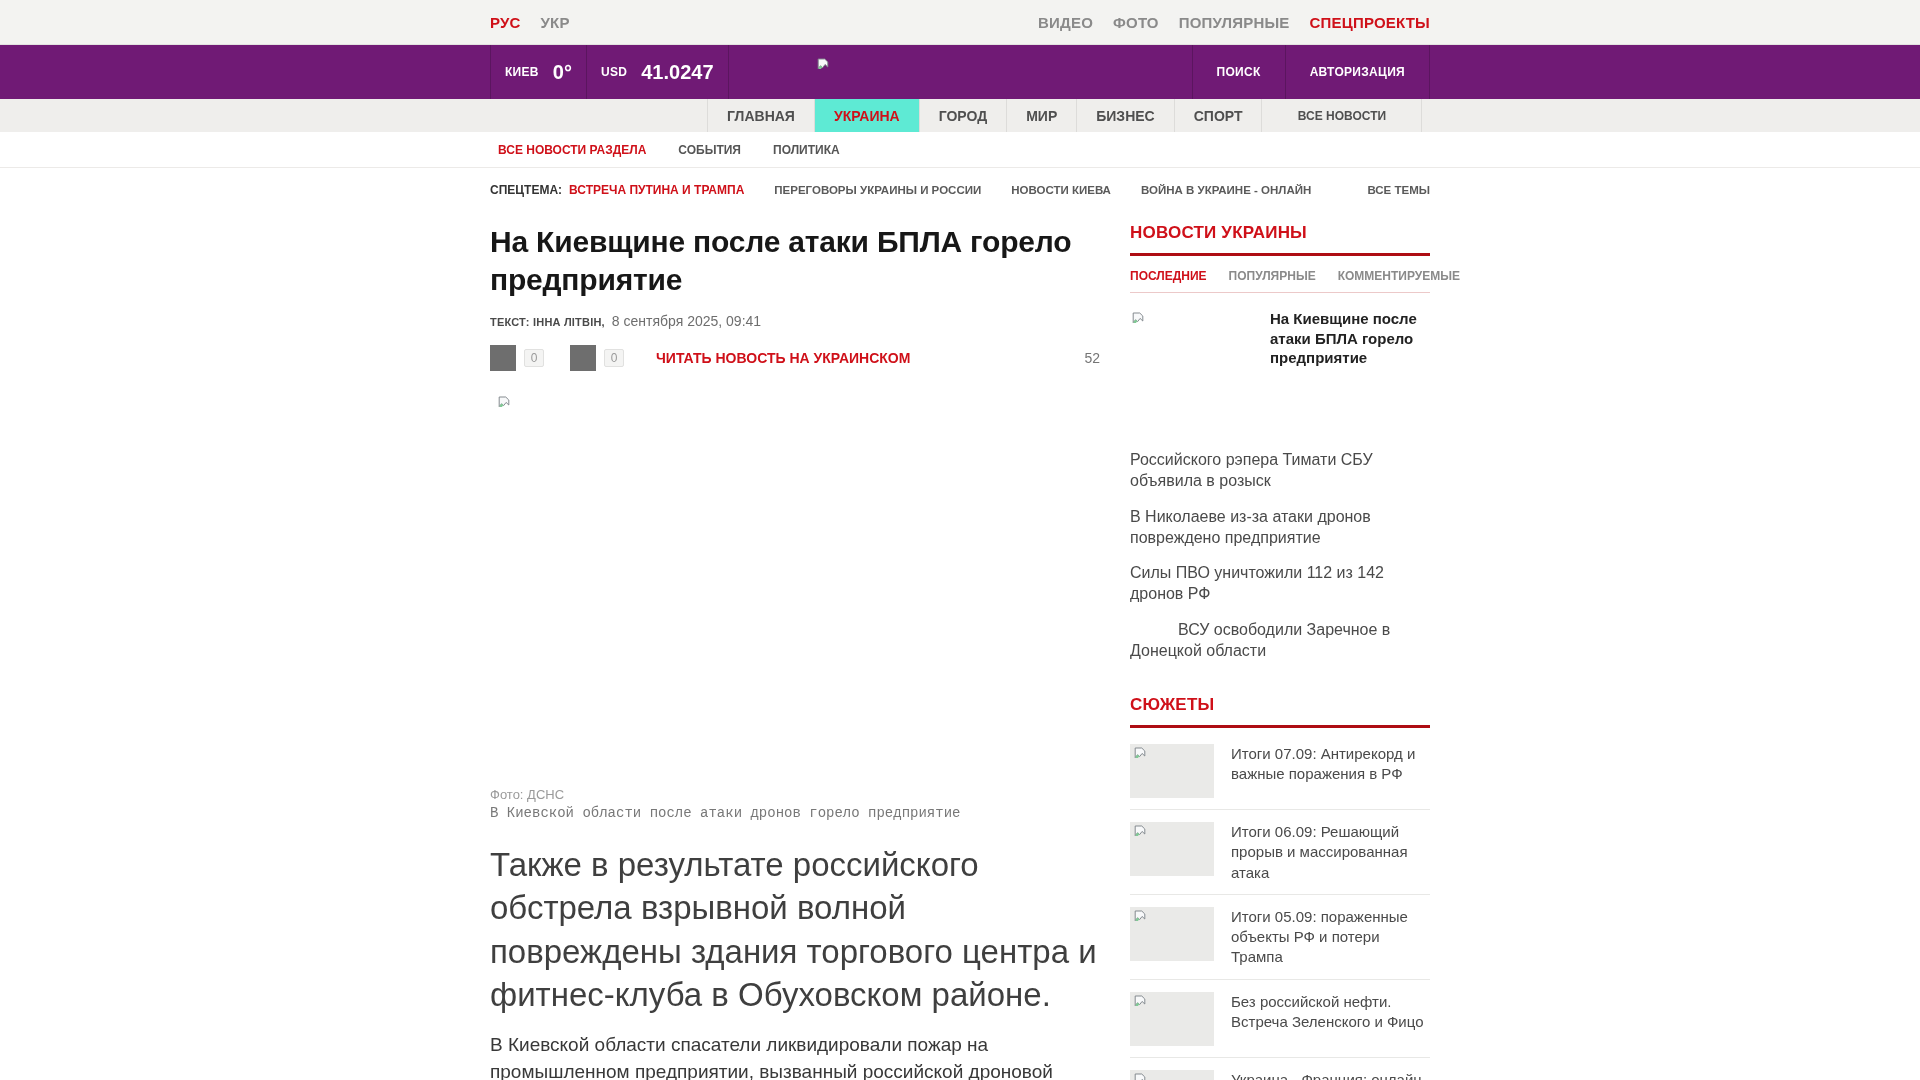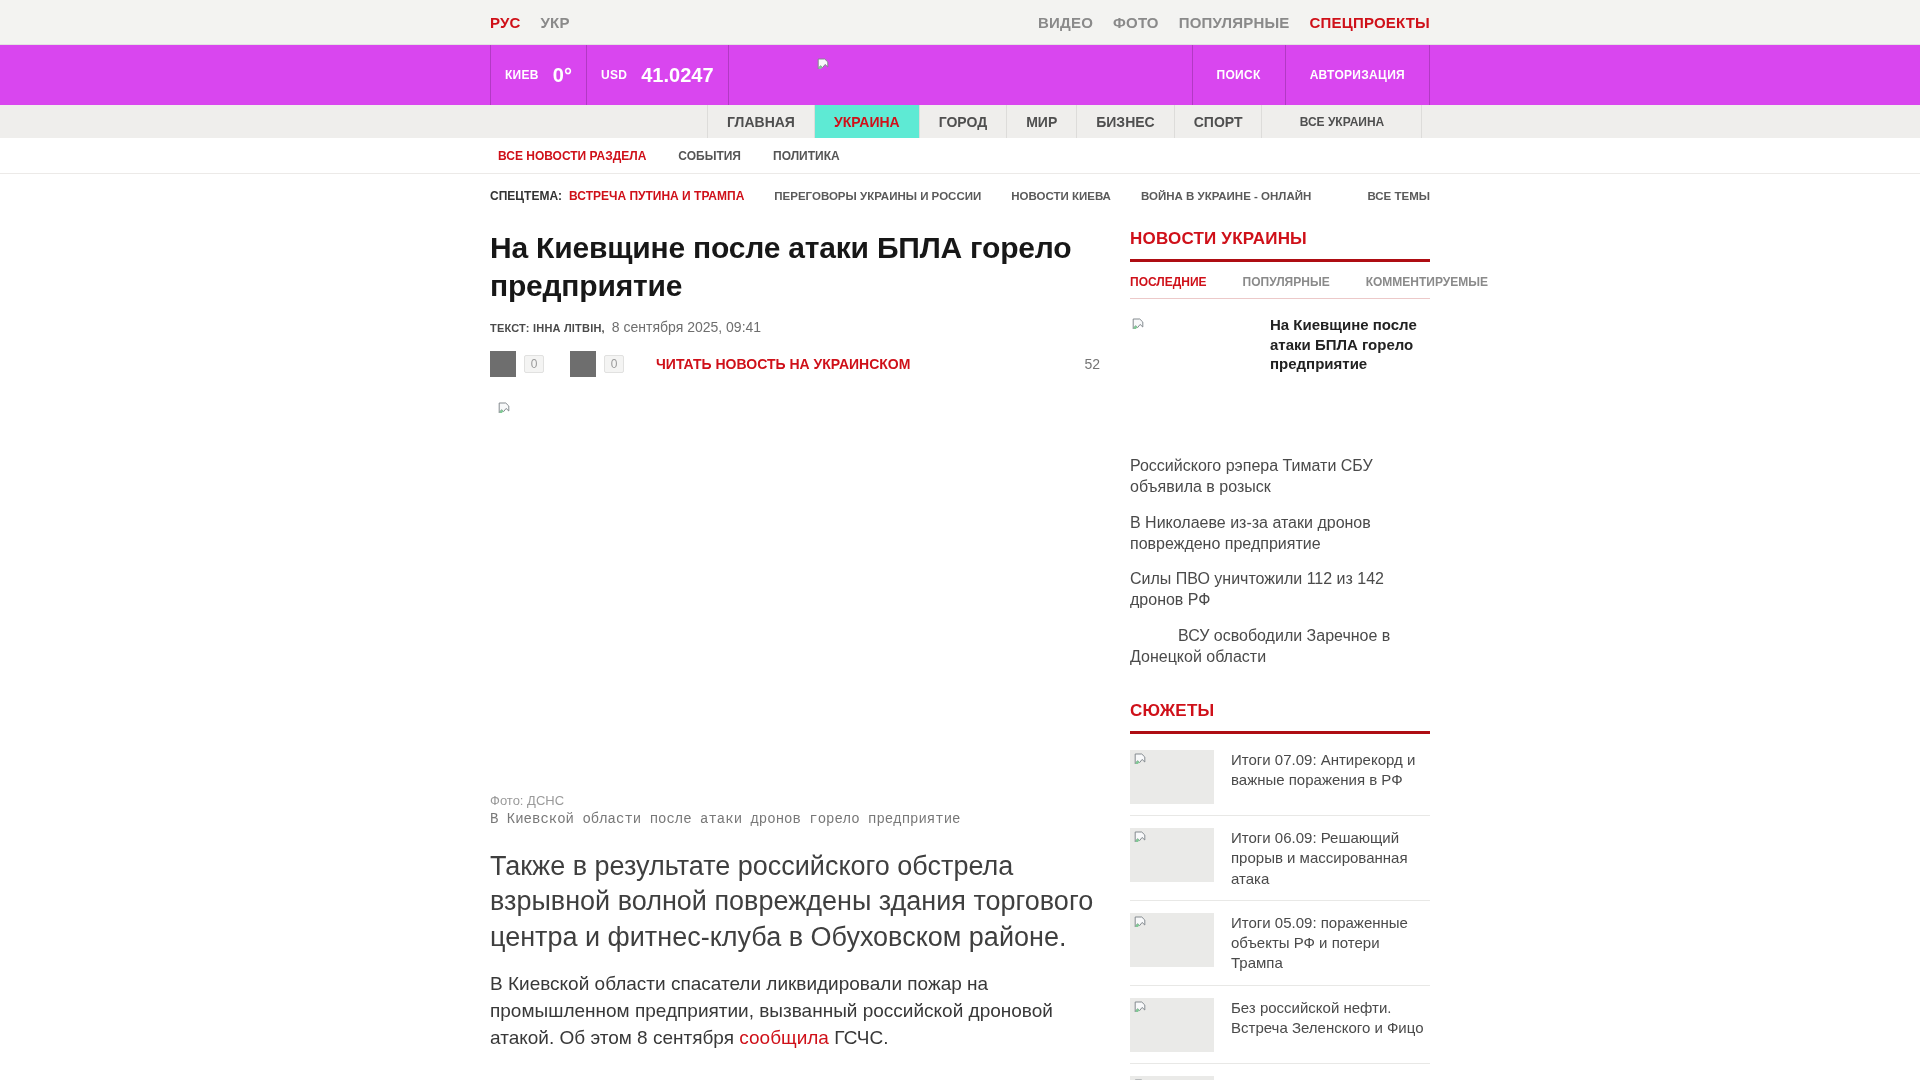--- a/index.html
+++ b/index.html
@@ -9,21 +9,21 @@
 
   
   .topbar { background:#f3f3f1; border-bottom:1px solid #e2e2e0; height:45px; }
   .topbar .container { display:flex; align-items:center; height:100%; }
   .toplinks { display:flex; gap:20px; }
   .toplink { font-size:15px; font-weight:bold; color:#8a8a8a; letter-spacing:.2px; cursor:pointer; text-transform:uppercase; }
   .toplink.red { color:#cf1019; }
   .toplinks.right { margin-left:auto; }
 
   
-  .redbar { background:#d946ef; height:60px; }
+  .redbar { background:#701a75; height:54px; }
   .redbar .container { display:flex; align-items:center; height:100%; position:relative; }
   .rb-block { display:flex; align-items:center; height:100%; padding:0 14px; border-left:1px solid rgba(0,0,0,.18); color:#fff; }
   .rb-label { font-size:12px; font-weight:bold; letter-spacing:.3px; margin-right:14px; }
   .rb-value { font-size:20px; font-weight:bold; }
   .rb-block.last { border-right:1px solid rgba(0,0,0,.18); }
   .rb-logo { position:absolute; left:325px; top:12px; }
   .rb-right { margin-left:auto; display:flex; height:100%; }
   .rb-btn { display:flex; align-items:center; padding:0 24px; border-left:1px solid rgba(0,0,0,.18);
     color:#fff; font-size:12px; font-weight:bold; letter-spacing:.3px; cursor:pointer; }
   .rb-btn.last { border-right:1px solid rgba(0,0,0,.18); }
@@ -66,29 +66,29 @@
   .share { display:flex; align-items:center; margin-right:26px; cursor:pointer; }
   .share-sq { width:26px; height:26px; background:#6e6e6e; }
   .share-cnt { min-width:20px; height:18px; margin-left:8px; background:#f4f4f3; border:1px solid #e1e1e0;
     border-radius:2px; color:#9a9a9a; font-size:12px; display:flex; align-items:center; justify-content:center; padding:0 4px; }
   .read-ukr { font-size:14px; font-weight:bold; color:#cf1019; margin-left:6px; cursor:pointer; }
   .views { margin-left:auto; font-size:14px; color:#757575; }
   .figure { margin-top:20px; height:392px; position:relative; background:#fff; }
   .figure .bimg { position:absolute; left:6px; top:4px; }
   .credit { font-size:13px; color:#9a9a9a; margin-top:4px; }
   .caption { font-size:14px; color:#787878; margin-top:3px;font-family:Liberation Mono, monospace; }
-  .lead { margin-top:22px; font-size:27px; line-height:1.32; color:#3f3f3f; }
+  .lead { margin-top:22px; font-size:33px; line-height:1.32; color:#3f3f3f; }
   .bodytext { margin-top:15px; font-size:19px; line-height:1.42; color:#383838; }
   .bodytext .inline-link { color:#cf1019; cursor:pointer; }
   .videoday { margin-top:26px; text-align:center; font-size:14px; color:#9b9b9b; letter-spacing:1px; }
 
   
   .sb-header { font-size:17px; font-weight:bold; color:#cf1019; letter-spacing:.2px;
     padding-bottom:10px; border-bottom:3px solid #ae0d13; }
-  .sb-tabs { display:flex; gap:36px; margin-top:13px; padding-bottom:9px; border-bottom:1px solid #ecc9c9; }
+  .sb-tabs { display:flex; gap:22px; margin-top:13px; padding-bottom:9px; border-bottom:1px solid #ecc9c9; }
   .sb-tab { font-size:12px; font-weight:bold; color:#8a8a8a; cursor:pointer; }
   .sb-tab.active { color:#cf1019; }
   .sb-featured { display:flex; margin-top:16px; min-height:112px; cursor:pointer; }
   .sb-feat-thumb { width:140px; position:relative; flex:none; }
   .sb-feat-thumb .bimg { position:absolute; left:0; top:2px; }
   .sb-feat-title { width:160px; font-size:15px; font-weight:bold; color:#222; line-height:1.3; }
   .sb-list { margin-top:28px; }
   .sb-item { font-size:16px; color:#4a4a4a; line-height:1.33; margin-bottom:14px; cursor:pointer; }
   .sb-item.indent { text-indent:48px; }
   .sb-subjects { margin-top:34px; }
@@ -150,21 +150,21 @@
 
 <div class="navbar">
   <div class="container">
     <div class="nav-spacer"></div>
     <div class="nav-item">ГЛАВНАЯ</div>
     <div class="nav-item active">УКРАИНА</div>
     <div class="nav-item">ГОРОД</div>
     <div class="nav-item">МИР</div>
     <div class="nav-item">БИЗНЕС</div>
     <div class="nav-item">СПОРТ</div>
-    <div class="nav-all">ВСЕ УКРАИНА</div>
+    <div class="nav-all">ВСЕ НОВОСТИ</div>
     <div class="nav-fill"></div>
   </div>
 </div>
 
 <div class="subnav-wrap">
   <div class="container subnav">
     <span class="subnav-item red">ВСЕ НОВОСТИ РАЗДЕЛА</span>
     <span class="subnav-item">СОБЫТИЯ</span>
     <span class="subnav-item">ПОЛИТИКА</span>
   </div>

